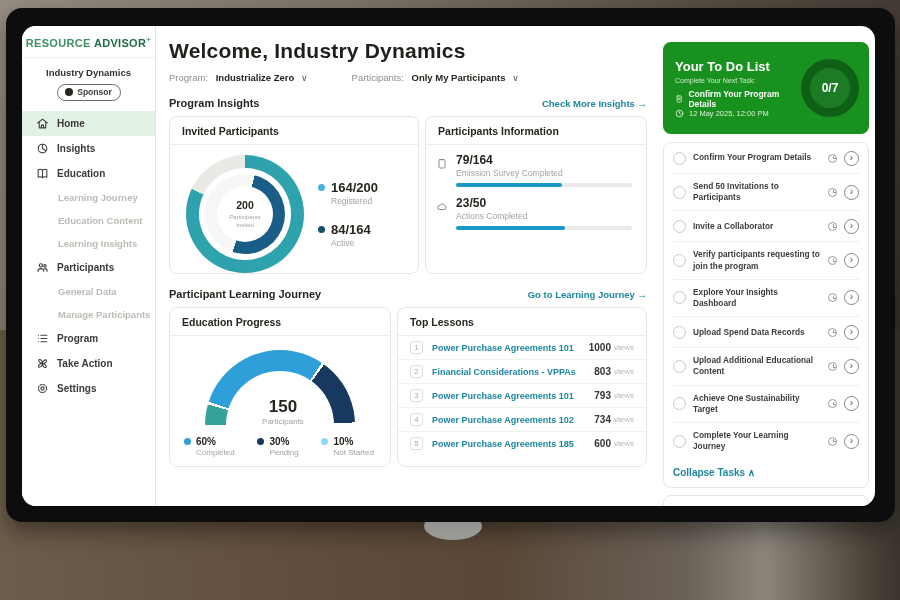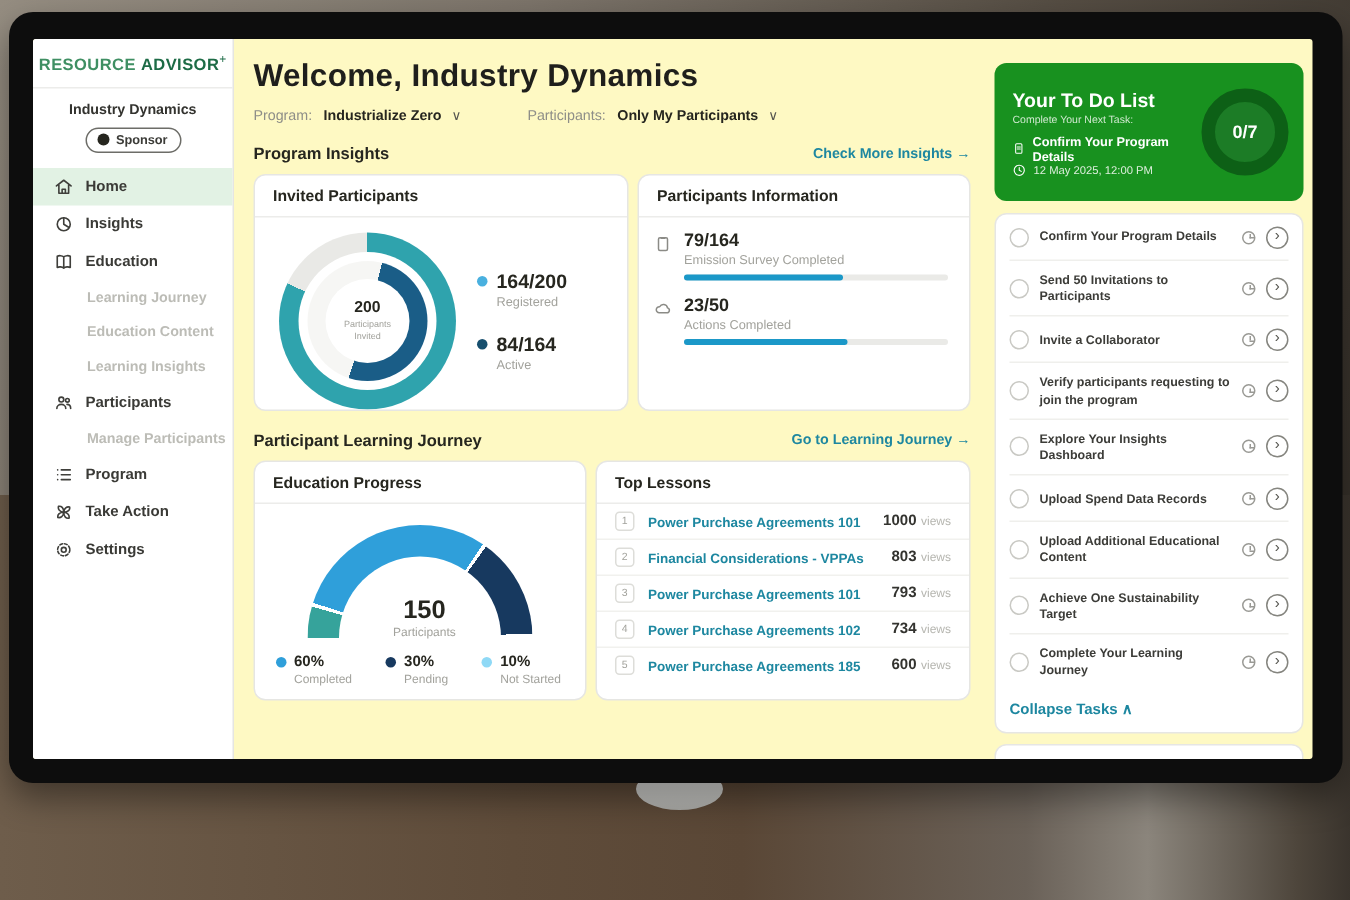--- a/index.html
+++ b/index.html
@@ -4,22 +4,22 @@
 <style>
   * { margin:0; padding:0; box-sizing:border-box; }
   html,body { width:900px; height:600px; overflow:hidden; font-family:"Liberation Sans", sans-serif; }
   .photo-bg { position:absolute; inset:0; background:linear-gradient(115deg,#958d81 0%,#7c746a 30%,#554d43 60%,#3a342d 85%,#2b2721 100%); }
   .photo-bottom { position:absolute; left:0; top:330px; right:0; bottom:0;
     background:linear-gradient(90deg,#6e5d4b 0%,#5f4c3a 38%,#5a4736 55%,#6a6158 76%,#8b857c 85%,#4e463c 96%,#3a342d 100%); }
   .stand { position:absolute; left:424px; top:512px; width:58px; height:28px; border-radius:50%;
     background:linear-gradient(180deg,#f4f4f2,#a9a9a5); }
   .monitor { position:absolute; left:6px; top:8px; width:889px; height:514px; background:#0d0d0d;
     border-radius:16px; box-shadow:0 10px 22px rgba(0,0,0,.4); }
-  .screen { position:absolute; left:16px; top:18px; right:20px; bottom:16px; background:#fef9c3;
-    border-radius:2px; overflow:hidden; display:flex; }
+  .screen { position:absolute; left:16px; top:18px; right:20px; bottom:16px; background:#ffffff;
+    border-radius:14px; overflow:hidden; display:flex; }
 
   
   .sidebar { width:134px; background:#fff; border-right:1px solid #e5e5e2; flex:none; padding-top:9px; }
   .logo { text-align:center; font-size:11px; letter-spacing:.3px; white-space:nowrap; }
   .logo .l1 { color:#3f8f63; font-weight:bold; }
   .logo .l2 { color:#1d6b46; font-weight:bold; }
   .logo sup { font-size:8px; color:#1d6b46; }
   .side-div { border-bottom:1px solid #ececea; margin:8px 0 9px; }
   .org { text-align:center; font-size:9.5px; font-weight:bold; color:#33332f; }
   .sponsor { margin:6px auto 10px; width:64px; height:17px; border:1px solid #6d6d68; border-radius:9px;
@@ -32,21 +32,21 @@
   .nav-sub { height:23px; padding-left:36px; font-size:9.5px; font-weight:bold; color:#bcbcb6;
     display:flex; align-items:center; cursor:pointer; }
 
   
   .main { flex:1; padding:13px 14px 0 13px; min-width:0; }
   h1 { font-size:21px; color:#1f1f1c; letter-spacing:.2px; }
   .filters { display:flex; gap:44px; margin-top:9px; font-size:9.5px; align-items:center; }
   .f-label { color:#8e8e88; }
   .f-value { color:#26261f; font-weight:bold; margin-left:5px; cursor:pointer; }
   .f-caret { color:#55554f; font-size:9px; margin-left:4px; }
-  .sec-row { display:flex; justify-content:space-between; align-items:flex-start; margin-top:14px; margin-bottom:7px; }
+  .sec-row { display:flex; justify-content:space-between; align-items:center; margin-top:14px; margin-bottom:7px; }
   .sec-title { font-size:11px; font-weight:bold; color:#26261f; }
   .sec-link { font-size:9.5px; font-weight:bold; color:#1d87a0; cursor:pointer; }
   .cards-row { display:flex; gap:6px; }
   .card { background:#fff; border:1px solid #e6e6e3; border-radius:8px; overflow:hidden; }
   .card-title { font-size:10.5px; font-weight:bold; color:#26261f; padding:8px 12px 7px; border-bottom:1px solid #ececea; }
 
   
   .card-invited { flex:53; height:158px; }
   .inv-body { display:flex; align-items:center; padding:10px 8px 0 16px; gap:14px; }
   .donut { position:relative; width:118px; height:118px; border-radius:50%; flex:none; }
@@ -177,20 +177,23 @@
     <div class="nav-item">
       <svg class="ic" width="13" height="13" viewBox="0 0 24 24">
             <circle cx="9" cy="8" r="3"></circle>
             <path d="M3.5 19 c0-3 2.5-5 5.5-5 s5.5 2 5.5 5"></path>
             <circle cx="16.5" cy="9" r="2.3"></circle>
             <path d="M16 14 c2.6 0 4.5 2 4.5 5"></path>
           </svg>
       <span>Participants</span>
     </div>
     <div class="nav-sub">
+          <span>General Data</span>
+        </div>
+    <div class="nav-sub">
           <span>Manage Participants</span>
         </div>
     <div class="nav-item">
       <svg class="ic" width="13" height="13" viewBox="0 0 24 24">
             <path d="M9 6 H20 M9 12 H20 M9 18 H20 M4.5 6 h.01 M4.5 12 h.01 M4.5 18 h.01"></path>
           </svg>
       <span>Program</span>
     </div>
     <div class="nav-item">
       <svg class="ic" width="13" height="13" viewBox="0 0 24 24">

